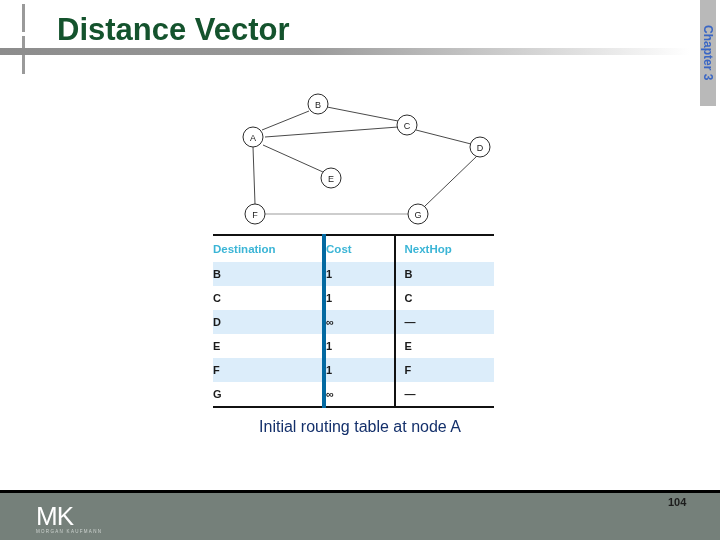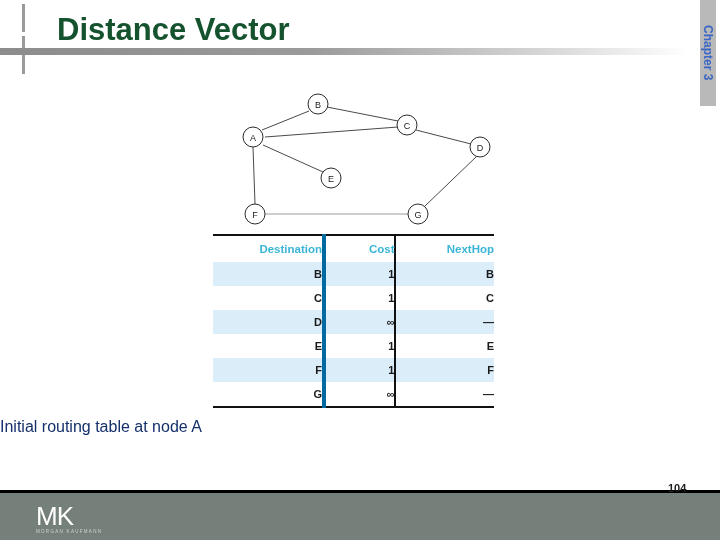--- a/index.html
+++ b/index.html
@@ -94,21 +94,21 @@
     position: absolute;
     left: 213px;
     top: 234px;
     width: 281px;
     border-collapse: collapse;
     border-top: 2px solid #111111;
     border-bottom: 2px solid #111111;
   }
   .routing-table th,
   .routing-table td {
-    text-align: right;
+    text-align: left;
     font-size: 11px;
     padding: 0;
     height: 24px;
     font-family: "Liberation Sans", sans-serif;
   }
   .routing-table th {
     color: #3bb5d6;
     font-weight: bold;
     font-size: 11.5px;
     background: #ffffff;
@@ -130,21 +130,21 @@
   .routing-table th.c-next, .routing-table td.c-next { width: 94px; padding-left: 8px; }
   .inf { font-size: 13px; font-weight: normal; }
   .dash { font-size: 13px; font-weight: normal; }
 
   
   .caption {
     position: absolute;
     left: 0px;
     top: 418px;
     width: 720px;
-    text-align: left;
+    text-align: center;
     font-size: 16px;
     color: #14306b;
     font-family: "Liberation Sans", sans-serif;
   }
 
   
   .footer-rule {
     position: absolute;
     left: 0px;
     top: 490px;
@@ -178,21 +178,21 @@
   .mk-sub {
     color: #cfd4d1;
     font-size: 4.5px;
     letter-spacing: 1.3px;
     font-family: "Liberation Sans", sans-serif;
     margin-top: 1px;
   }
   .page-number {
     position: absolute;
     left: 668px;
-    top: 482px;
+    top: 496px;
     color: #1c1c1c;
     font-size: 11px;
     font-weight: bold;
     font-family: "Liberation Sans", sans-serif;
     text-align: center;
   }
 </style>
 </head>
 <body>
 

